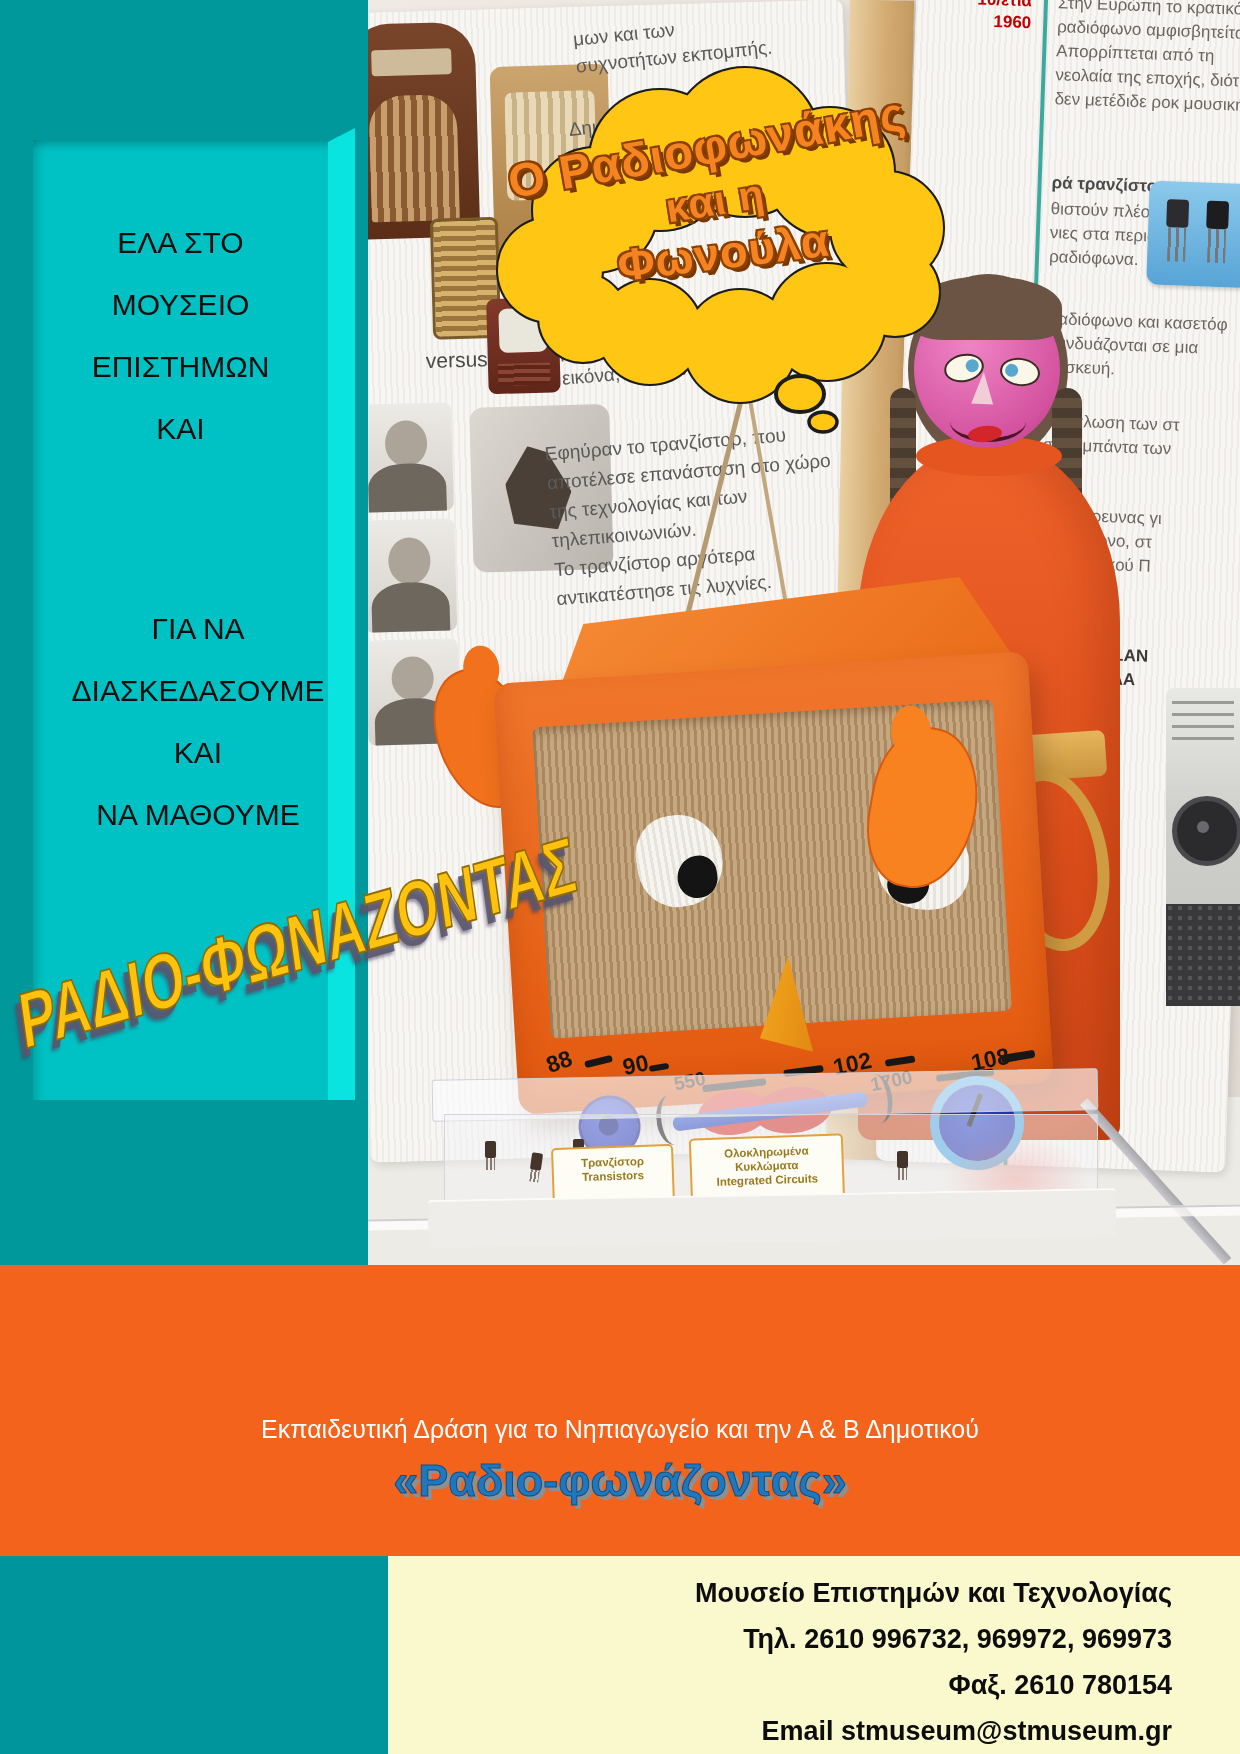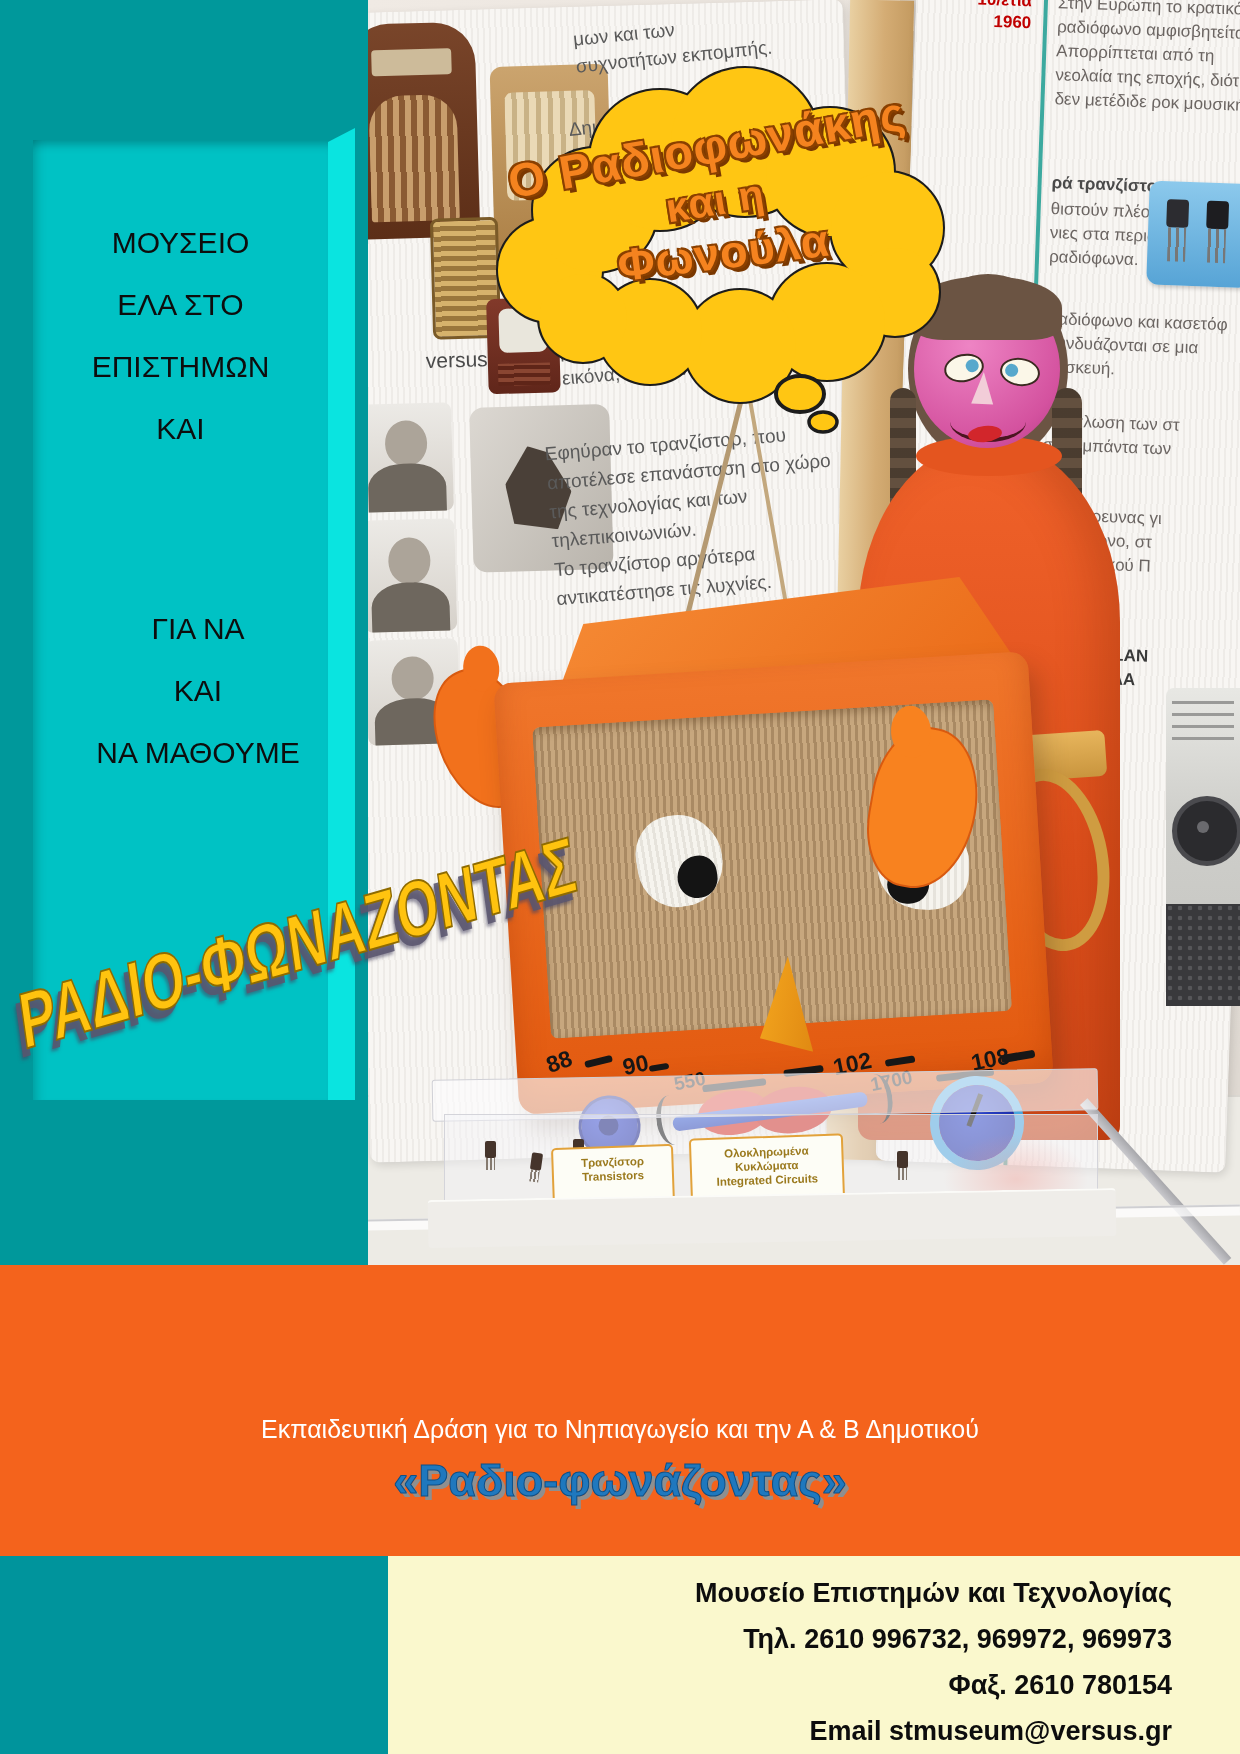--- a/index.html
+++ b/index.html
@@ -435,27 +435,28 @@
       <div id="case-base" class="abs"></div>
     </div>
     <div id="leg" class="abs"></div>
     <div id="shelf-edge" class="abs"></div>
   </div>
 
   <div id="sidebar" class="abs">
     <div id="panel" class="abs"></div>
     <div id="panel-side" class="abs"></div>
     <div id="side-top" class="abs side-lines">
+      <div>ΕΛΑ ΣΤΟ</div>
       <div>ΜΟΥΣΕΙΟ</div>
-      <div>ΕΛΑ ΣΤΟ</div>
       <div>ΕΠΙΣΤΗΜΩΝ</div>
       <div>ΚΑΙ</div>
     </div>
     <div id="side-bottom" class="abs side-lines">
       <div>ΓΙΑ ΝΑ</div>
+      <div>ΔΙΑΣΚΕΔΑΣΟΥΜΕ</div>
       <div>ΚΑΙ</div>
       <div>ΝΑ ΜΑΘΟΥΜΕ</div>
     </div>
   </div>
 
   <svg id="cloud-svg" class="abs" viewBox="0 0 500 380">
     <g stroke="#1c1c1c" stroke-width="4" fill="#FFC613">
       <circle cx="95" cy="210" r="52"></circle>
         <circle cx="140" cy="150" r="62"></circle>
       <circle cx="205" cy="100" r="70"></circle>
@@ -496,17 +497,17 @@
     <div class="b3">Εκπαιδευτική Δράση για το Νηπιαγωγείο και την Α &amp; Β Δημοτικού</div>
     <div class="bword">«Ραδιο-φωνάζοντας»</div>
   </div>
 
   <div id="bottom" class="abs">
     <div id="bottom-teal" class="abs"></div>
     <div id="contact" class="abs">
       <div>Μουσείο Επιστημών και Τεχνολογίας</div>
       <div>Τηλ. 2610 996732, 969972, 969973</div>
       <div>Φαξ. 2610 780154</div>
-      <div>Email stmuseum@versus.gr</div>
+      <div>Email stmuseum@stmuseum.gr</div>
     </div>
   </div>
 
 </div>
 
 </body></html>

